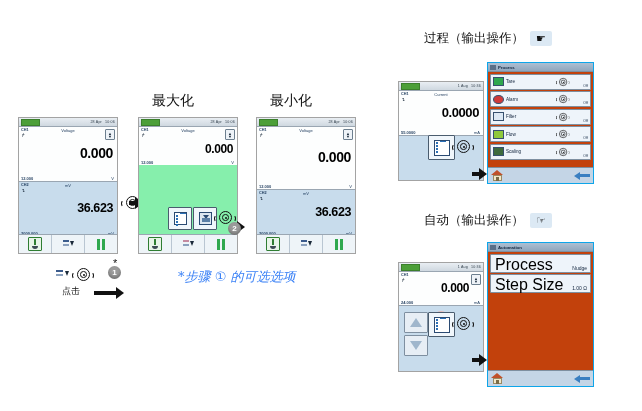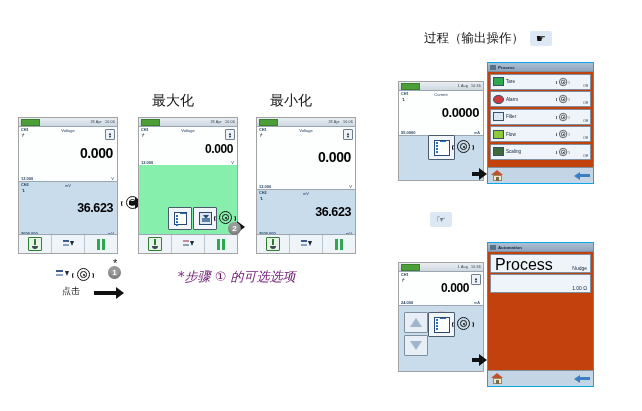--- a/index.html
+++ b/index.html
@@ -88,21 +88,21 @@
   .stepnum{
     width:13px;height:13px;border-radius:50%;background:#9a9a9a;color:#fff;
     font-size:8px;font-weight:bold;display:flex;align-items:center;justify-content:center;
     box-shadow:inset 0 -2px 3px rgba(0,0,0,.25);
   }
   .star{font-size:11px;color:#111;line-height:1;}
 
   
   .cnHead{font-family:Liberation Mono, monospace;font-size:14px;color:#111;white-space:nowrap;}
   .cnSub{font-family:"DejaVu Sans","Liberation Sans",sans-serif;font-size:12.5px;color:#111;white-space:nowrap;}
-  .cnNote{font-family:"DejaVu Serif","DejaVu Sans",serif;font-style:italic;font-size:13px;color:#701a75;white-space:nowrap;}
+  .cnNote{font-family:"DejaVu Serif","DejaVu Sans",serif;font-style:italic;font-size:13px;color:#3b82f6;white-space:nowrap;}
   .cnSmall{font-family:"DejaVu Sans","Liberation Sans",sans-serif;font-size:9px;color:#111;white-space:nowrap;}
 
   .handbox{display:inline-flex;align-items:center;justify-content:center;
     width:22px;height:15px;background:#dce9f4;border-radius:2px;margin-left:6px;vertical-align:middle;}
   .handglyph{font-size:11px;line-height:1;color:#111;}
 
   
   .menupanel{position:absolute;background:#c2410c;border:1px solid #0ea5e9;box-sizing:border-box;overflow:hidden;}
   .menutitle{height:8px;background:linear-gradient(#aebfd2,#8fa6bd);border-bottom:1px solid #7e8fa0;
     display:flex;align-items:center;padding-left:2px;gap:2px;}
@@ -476,20 +476,21 @@
         <span class="door"></span>
       </div>
     <div class="backarrow">
         <span class="h"></span>
         <span class="s"></span>
       </div>
   </div>
 </div>
 
 <div class="abs" style="left:424px;top:212px;display:flex;align-items:center;">
+  <span class="cnSub">自动（输出操作）</span>
   <span class="handbox">
     <span class="handglyph">☞</span>
   </span>
 </div>
 
 <div class="device" style="left:398px;top:262px;width:86px;height:110px;">
   <div class="statusbar">
     <div class="batt"></div>
     <div class="sbtext">
       <span>1 Aug</span><span>10:36</span>
@@ -543,20 +544,24 @@
     <span class="t">Automation</span>
   </div>
   <div class="mrow2">
     <div class="top">
       <span class="mi" style="background:#e7eef5;"></span>
       <span class="ml">Process</span>
     </div>
     <span class="val">Nudge</span>
   </div>
   <div class="mrow2">
+    <div class="top">
+      <span class="mi" style="background:#eef4fa;"></span>
+      <span class="ml">Step Size</span>
+    </div>
     <span class="val">1.00 Ω</span>
   </div>
   <div class="menubottom">
     <div class="homeicon">
         <span class="roof"></span>
         <span class="body"></span>
         <span class="door"></span>
       </div>
     <div class="backarrow">
         <span class="h"></span>

